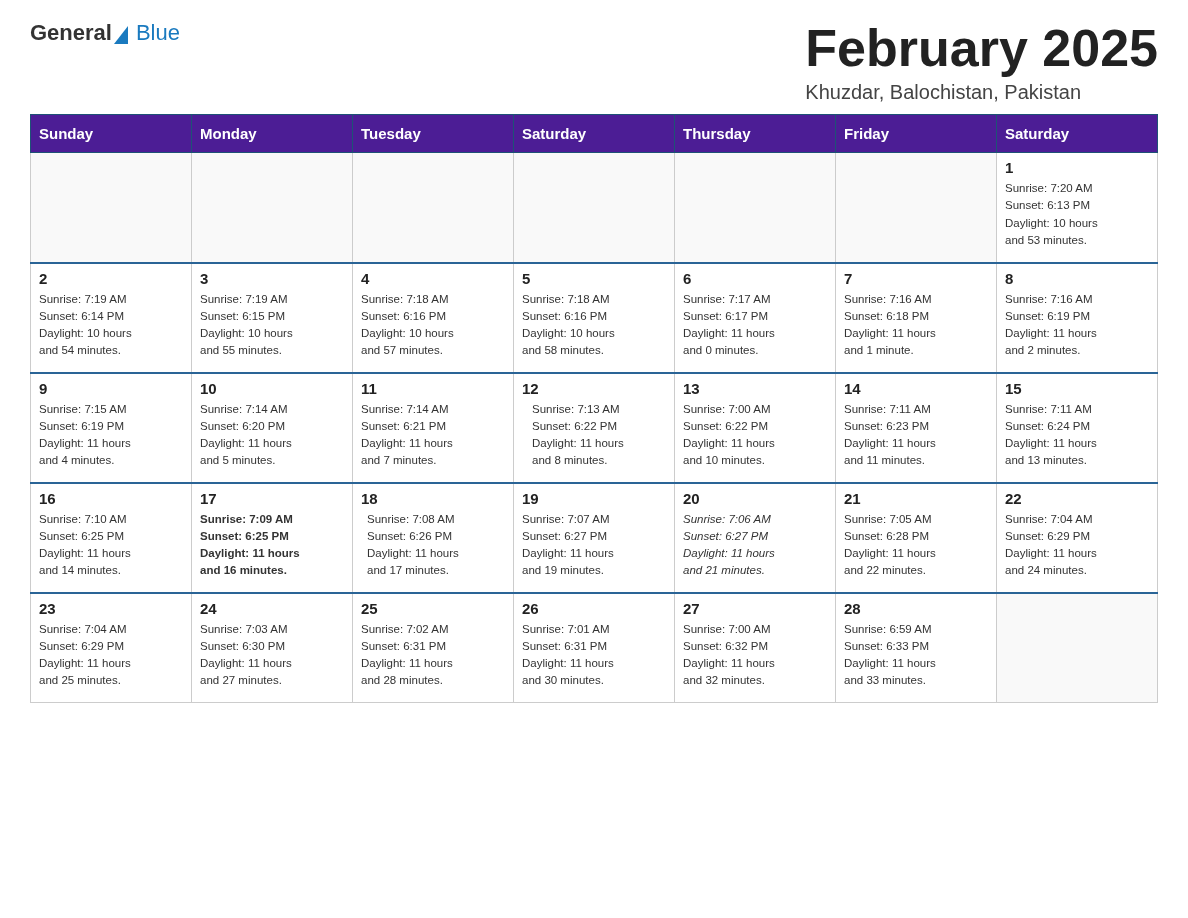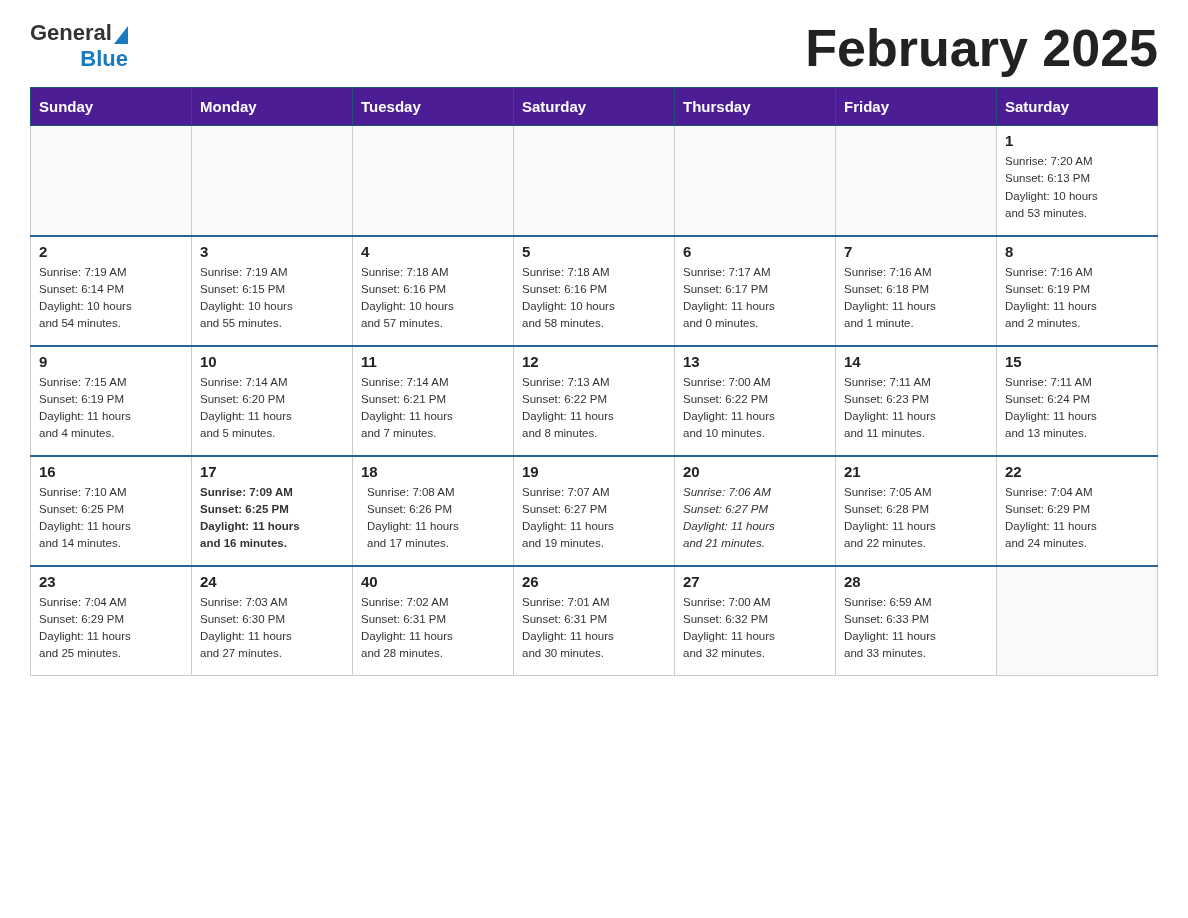--- a/index.html
+++ b/index.html
@@ -28,32 +28,31 @@
     .logo-triangle {
       width: 0;
       height: 0;
       border-left: 14px solid transparent;
       border-bottom: 18px solid #1a7abf;
       margin-left: 2px;
       margin-top: 3px;
     }
     .logo-wrapper {
       display: flex;
-      flex-direction: column;
-      text-align: right;
+      flex-direction: row;
     }
     .logo-line1 {
       display: flex;
       align-items: center;
     }
     .logo-line2 {
       color: #1a7abf;
       font-size: 22px;
-      font-weight: bold;
-      margin-left: 16px;
+      font-weight: normal;
+      margin-left: 8px;
     }
     .title-block {
       text-align: left;
     }
     .month-title {
       font-size: 52px;
       font-weight: bold;
       color: #222;
       line-height: 1.1;
     }
@@ -111,20 +110,21 @@
     <div class="logo-wrapper">
       <div class="logo-line1">
         <span class="logo-text-general">General</span>
         <div class="logo-triangle"></div>
       </div>
       <div class="logo-line2">Blue</div>
     </div>
   </div>
   <div class="title-block">
     <div class="month-title">February 2025</div>
+    <div class="location">Khuzdar, Balochistan, Pakistan</div>
   </div>
 </div>
 
 <table class="calendar-table">
   <thead>
     <tr>
     <th>Sunday</th>
         <th>Monday</th>
         <th>Tuesday</th>
         <th>Saturday</th>
@@ -217,21 +217,21 @@
         </td>
         <td>
           <span class="day-number">11</span>
           <div class="day-info" style="white-space: pre-line;">Sunrise: 7:14 AM
 Sunset: 6:21 PM
 Daylight: 11 hours
 and 7 minutes.</div>
         </td>
         <td>
           <span class="day-number">12</span>
-          <div class="day-info" style="white-space: pre-line;">Sunrise: 7:13 AM
+          <div class="day-info" style="white-space: pre-line; margin-left: 10px;">Sunrise: 7:13 AM
 Sunset: 6:22 PM
 Daylight: 11 hours
 and 8 minutes.</div>
         </td>
         <td>
           <span class="day-number">13</span>
           <div class="day-info" style="white-space: pre-line;">Sunrise: 7:00 AM
 Sunset: 6:22 PM
 Daylight: 11 hours
 and 10 minutes.</div>
@@ -311,21 +311,21 @@
 and 25 minutes.</div>
         </td>
         <td>
           <span class="day-number">24</span>
           <div class="day-info" style="white-space: pre-line;">Sunrise: 7:03 AM
 Sunset: 6:30 PM
 Daylight: 11 hours
 and 27 minutes.</div>
         </td>
         <td>
-          <span class="day-number">40</span>
+          <span class="day-number">25</span>
           <div class="day-info" style="white-space: pre-line;">Sunrise: 7:02 AM
 Sunset: 6:31 PM
 Daylight: 11 hours
 and 28 minutes.</div>
         </td>
         <td>
           <span class="day-number">26</span>
           <div class="day-info" style="white-space: pre-line;">Sunrise: 7:01 AM
 Sunset: 6:31 PM
 Daylight: 11 hours

